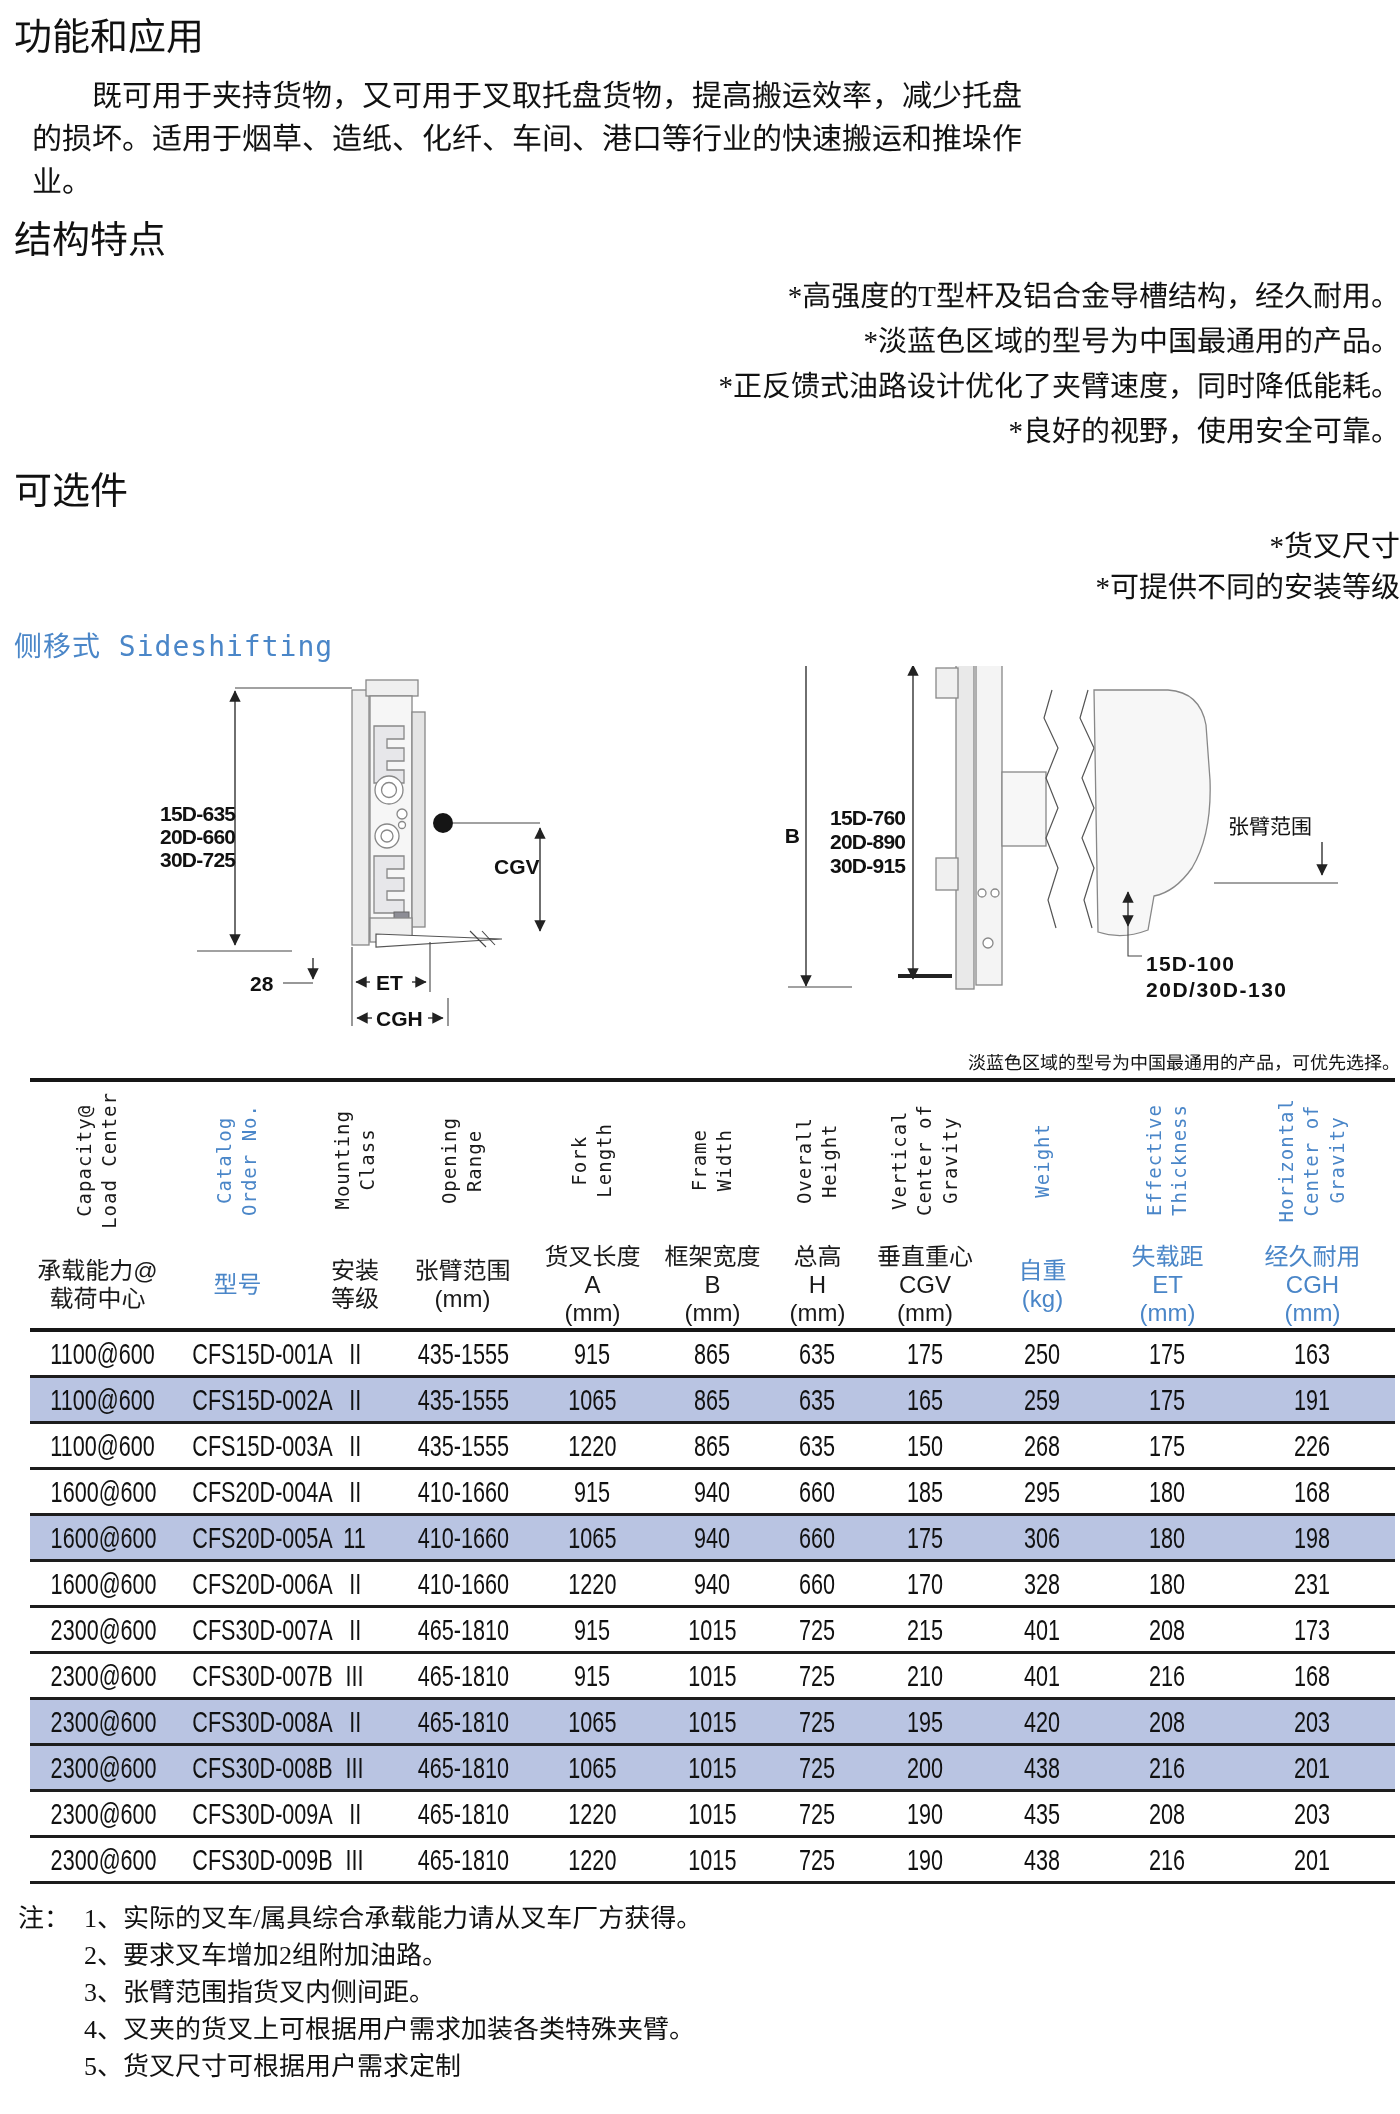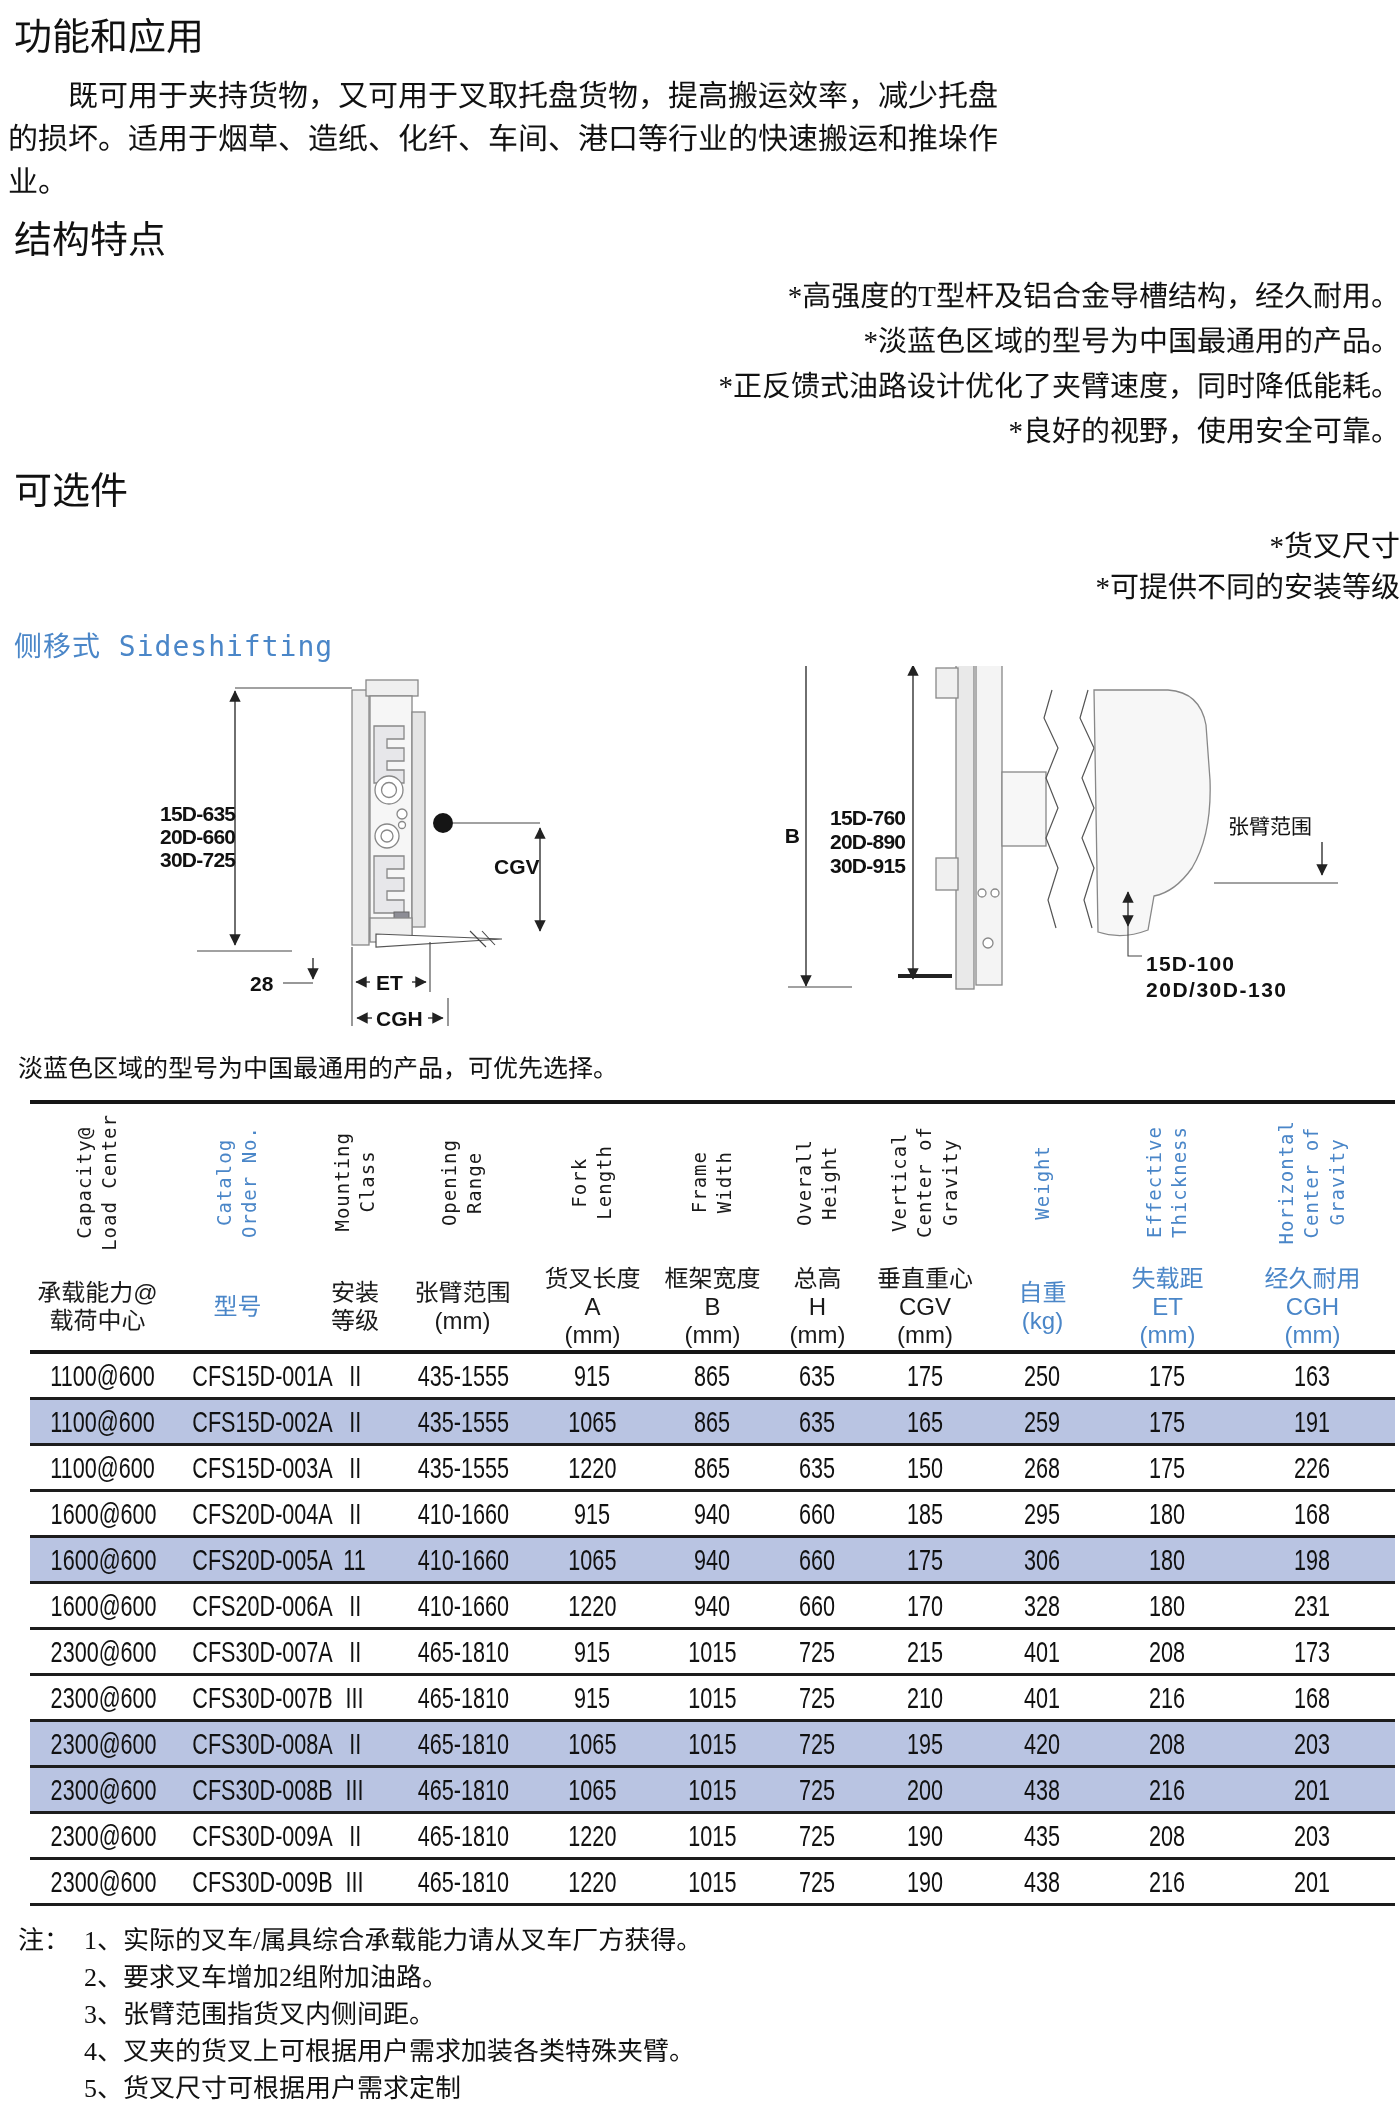--- a/index.html
+++ b/index.html
@@ -1,33 +1,33 @@
 <!DOCTYPE html>
 <html lang="zh-CN"><head>
 <meta charset="utf-8">
 <style>
   html,body{margin:0;padding:0;background:#fff;}
   .page{position:relative;width:1400px;height:2114px;overflow:hidden;background:#fff;
         font-family:"Liberation Serif","DejaVu Serif",serif;color:#111;}
   .sec-title{margin:16px 0 0 14px;font-size:38px;font-weight:normal;line-height:1.15;}
-  .para{width:1005px;margin:14px 0 0 8px;font-size:30px;line-height:43px;text-indent:2em;}
+  .para{width:1005px;margin:14px 0 0 32px;font-size:30px;line-height:43px;text-indent:2em;}
   .bullets{margin:12px 0 0 14px;text-align:right;}
   .bullet{font-size:29px;line-height:45px;}
   .bullets.tight .bullet{line-height:41px;}
   .subtitle{margin:16px 0 0 14px;font-size:28px;color:#4a86c8;
             font-family:"DejaVu Sans Mono",monospace;letter-spacing:1px;}
   .diagrams{position:relative;height:376px;margin-top:2px;}
   .diagram-svg{position:absolute;left:0;top:0;}
   .dim{stroke:#333;stroke-width:1.4;fill:none;}
   .thin{stroke:#444;stroke-width:1.1;fill:none;}
   .zig{stroke:#555;stroke-width:1.2;fill:none;}
   .oln{stroke:#888;stroke-width:1.3;}
   .dlab{font-family:"Liberation Sans","DejaVu Sans",sans-serif;font-size:21px;font-weight:600;fill:#111;}
   .dlabcjk{font-family:"Liberation Sans","DejaVu Sans",sans-serif;font-size:21px;fill:#111;}
-  .table-note{margin:6px 0 16px 18px;font-size:25px;}
+  .table-note{margin:6px 0 4px 18px;font-size:18px;text-align:right;}
   table.spec{border-collapse:collapse;table-layout:fixed;width:1365px;margin-left:30px;
              border-top:4px solid #161616;}
   table.spec th,table.spec td{padding:0;}
   th.en{height:160px;vertical-align:middle;text-align:center;font-weight:normal;}
   .vh{writing-mode:vertical-rl;transform:rotate(180deg);white-space:pre-line;display:inline-block;
       font-family:"DejaVu Sans Mono",monospace;font-size:19px;line-height:1.34;letter-spacing:1px;color:#1a1a1a;}
   th.zh{height:86px;vertical-align:middle;text-align:center;font-weight:normal;white-space:pre-line;
         font-family:"Liberation Sans","DejaVu Sans",sans-serif;font-size:24px;line-height:28px;color:#1a1a1a;}
   .blue, .blue .vh{color:#4a86c8 !important;}
   thead{border-bottom:4px solid #161616;}

